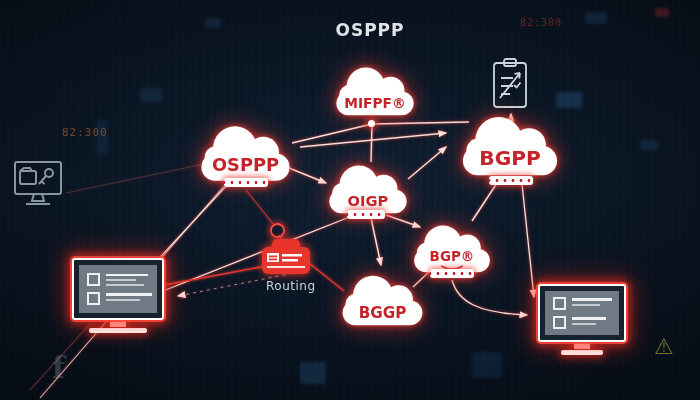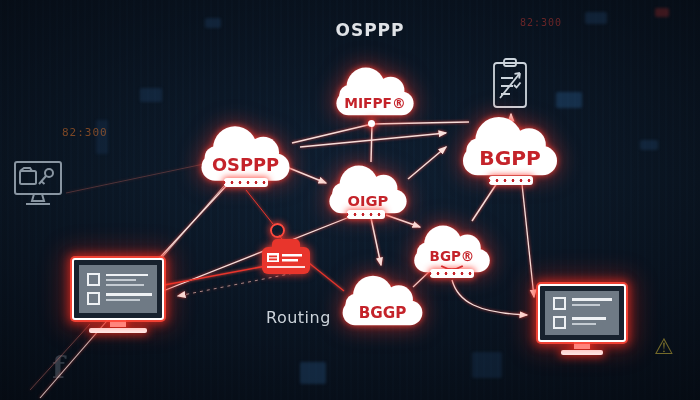--- a/index.html
+++ b/index.html
@@ -38,21 +38,21 @@
     justify-content:center;gap:6px;padding:4px 8px;box-sizing:border-box;}
   .srow{display:flex;gap:6px;align-items:flex-start;}
   .chk{width:9px;height:9px;border:2px solid #eef1f4;flex:none;}
   .bars{display:flex;flex-direction:column;gap:3px;padding-top:1px;}
   .bar{height:2.5px;background:#eef1f4;}
   .bar.dim{background:#c4cbd2;height:2px;}
   .stand{width:16px;height:7px;background:#fff;margin:0 auto;
     box-shadow:0 0 7px 2px rgba(255,45,30,.7);}
   .mbase{height:5px;background:#fff;border-radius:2px;margin:1px auto 0;
     box-shadow:0 0 8px 2px rgba(255,45,30,.7);}
-  .router-label{position:absolute;color:#ccd3da;font-size:16px;letter-spacing:.5px;margin-top:29px;}
+  .router-label{position:absolute;color:#ccd3da;font-size:12px;letter-spacing:.5px;}
   .warn{position:absolute;color:rgba(226,198,60,.5);font-size:22px;}
   .fb{position:absolute;color:rgba(200,214,228,.22);font-size:30px;font-weight:bold;
     font-family:"DejaVu Serif","Liberation Serif",serif;filter:blur(.5px);}
   svg{display:block;}
   #wires{filter:drop-shadow(0 0 1.5px rgba(255,70,58,.85));}
 </style>
 </head>
 <body>
 
 <div id="stage">

